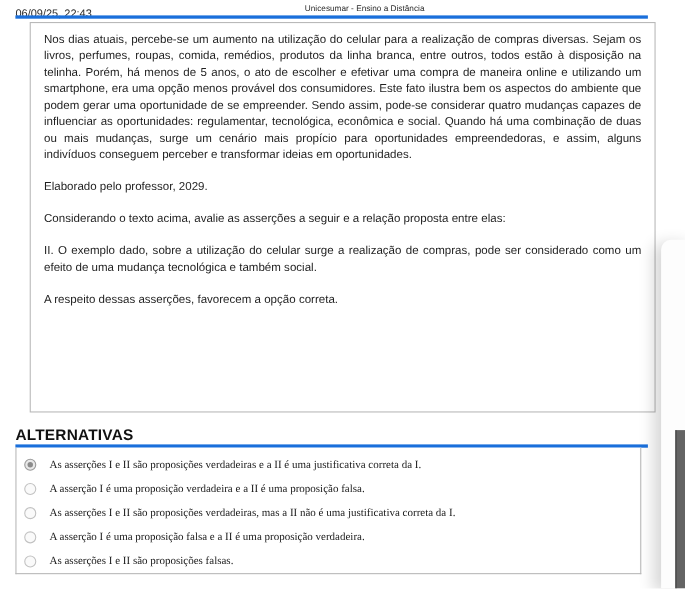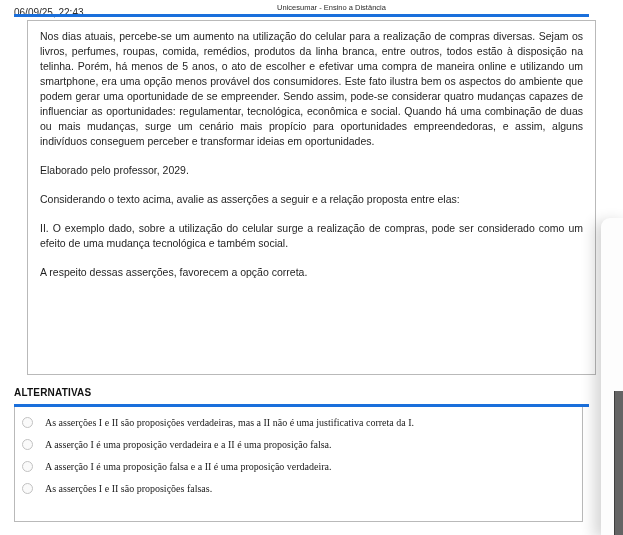--- a/index.html
+++ b/index.html
@@ -33,21 +33,21 @@
     padding: 8px 12px;
     font-size: 10.5px; line-height: 15px;
     overflow: hidden;
     margin-left: 13px;
   }
   .question-box p { margin: 0 0 14px 0; text-align: justify; }
   .question-box p:last-child { margin-bottom: 0; }
 
   .alt-heading {
     position: absolute; left: 14px; top: 387px;
-    font-size: 10px; font-weight: bold; color: #111;
+    font-size: 14px; font-weight: bold; color: #111;
     letter-spacing: 0.2px;
   }
   .alt-box {
     position: absolute; left: 14px; top: 407px;
     width: 569px; height: 115px;
     border: 1px solid var(--border); border-top: none;
     background: #fff;
     padding-top: 4px;
   }
   .opt-row { display: flex; align-items: center; height: 22px; padding-left: 7px; }
@@ -96,26 +96,30 @@
   <p>Considerando o texto acima, avalie as asserções a seguir e a relação proposta entre elas:</p>
   <p>II. O exemplo dado, sobre a utilização do celular surge a realização de compras, pode ser considerado como um efeito de uma mudança tecnológica e também social.</p>
   <p>A respeito dessas asserções, favorecem a opção correta.</p>
 </div>
 
 <div class="alt-heading">ALTERNATIVAS</div>
 <div class="rule alt"></div>
 
 <div class="alt-box">
   <div class="opt-row">
-    <span class="radio"></span>
-    <span class="opt-label">As asserções I e II são proposições verdadeiras, mas a II não é uma justificativa correta da I.</span>
+    <span class="radio selected"></span>
+    <span class="opt-label">As asserções I e II são proposições verdadeiras e a II é uma justificativa correta da I.</span>
   </div>
   <div class="opt-row">
     <span class="radio"></span>
     <span class="opt-label">A asserção I é uma proposição verdadeira e a II é uma proposição falsa.</span>
+  </div>
+  <div class="opt-row">
+    <span class="radio"></span>
+    <span class="opt-label">As asserções I e II são proposições verdadeiras, mas a II não é uma justificativa correta da I.</span>
   </div>
   <div class="opt-row">
     <span class="radio"></span>
     <span class="opt-label">A asserção I é uma proposição falsa e a II é uma proposição verdadeira.</span>
   </div>
   <div class="opt-row">
     <span class="radio"></span>
     <span class="opt-label">As asserções I e II são proposições falsas.</span>
   </div>
 </div>

